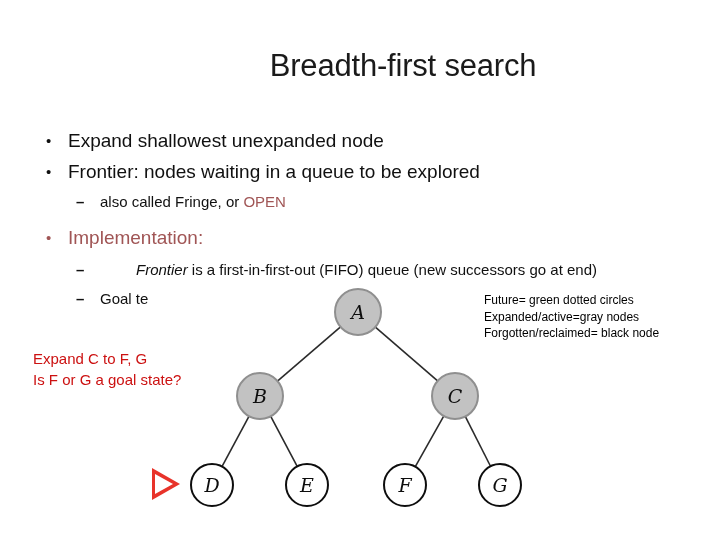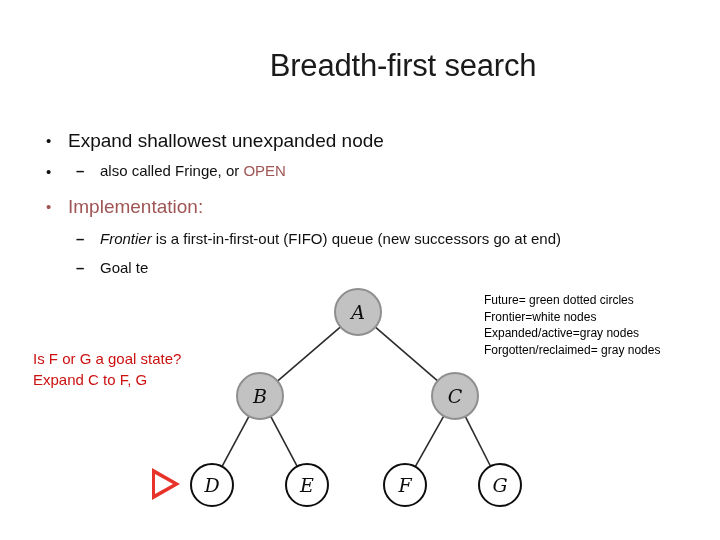--- a/index.html
+++ b/index.html
@@ -64,21 +64,21 @@
   }
   .lvl2 > .bullet-dash {
     position: absolute;
     left: 46px;
     top: 0;
     font-size: 15px;
     line-height: 25px;
     font-weight: 700;
   }
   .accent-red { color: #a05555; }
-  .ital { font-style: italic; }
+  .ital { font-style: italic; margin-left: 36px; }
 
   
   #annotations {
     position: absolute;
     left: 33px;
     top: 348px;
     color: #cc1111;
     font-size: 15px;
     line-height: 21px;
     white-space: nowrap;
@@ -158,20 +158,21 @@
 
   <div id="body-outline">
 
     <div class="lvl1">
       <span class="bullet-dot">•</span>
       <span>Expand shallowest unexpanded node</span>
     </div>
 
     <div class="lvl1">
       <span class="bullet-dot">•</span>
+      <span>Frontier: nodes waiting in a queue to be explored</span>
     </div>
 
     <div class="lvl2" style="margin-top:2px">
       <span class="bullet-dash">–</span>
       <span>also called Fringe, or </span><span class="accent-red">OPEN</span>
     </div>
 
     <div class="lvl1" style="margin-top:8px">
       <span class="bullet-dot accent-red">•</span>
       <span class="accent-red">Implementation</span><span class="accent-red">:</span>
@@ -183,30 +184,29 @@
     </div>
 
     <div class="lvl2" style="margin-top:4px">
       <span class="bullet-dash">–</span>
       <span>Goal te</span>
     </div>
 
   </div>
 
   <div id="annotations">
+    <div>Expand C to F, G</div>
     <div>Is F or G a goal state?</div>
-    <div>Expand C to F, G</div>
     <div class="gap"></div>
   </div>
 
   <div id="legend">
     <div>Future= green dotted circles</div>
-    <div>Frontier=white nodes</div>
     <div>Expanded/active=gray nodes</div>
-    <div>Forgotten/reclaimed= gray nodes</div>
+    <div>Forgotten/reclaimed= black node</div>
   </div>
 
   <svg id="tree" viewBox="0 0 720 540">
     <g id="edge-layer" stroke-width="1.6" fill="none">
         <line x1="340.5370981455982" y1="326.96820158948725" x2="277.4629018544018" y2="381.03179841051275" stroke="#2b2b2b"></line>
         <line x1="375.3867617385589" y1="327.05657717565924" x2="437.6132382614411" y2="380.94342282434076" stroke="#2b2b2b"></line>
         <line x1="249.082142664334" y1="416.24352714321407" x2="221.96847843691245" y2="466.5167795648915" stroke="#2b2b2b"></line>
         <line x1="270.74041274545556" y1="416.33822839033076" x2="297.1935361889319" y2="466.43031320882847" stroke="#2b2b2b"></line>
         <line x1="443.7346901240111" y1="416.05225157926026" x2="415.2857177128594" y2="466.6914224711102" stroke="#2b2b2b"></line>
         <line x1="465.37805868896584" y1="416.52549385151013" x2="490.52438119703123" y2="466.2593317007951" stroke="#2b2b2b"></line>

